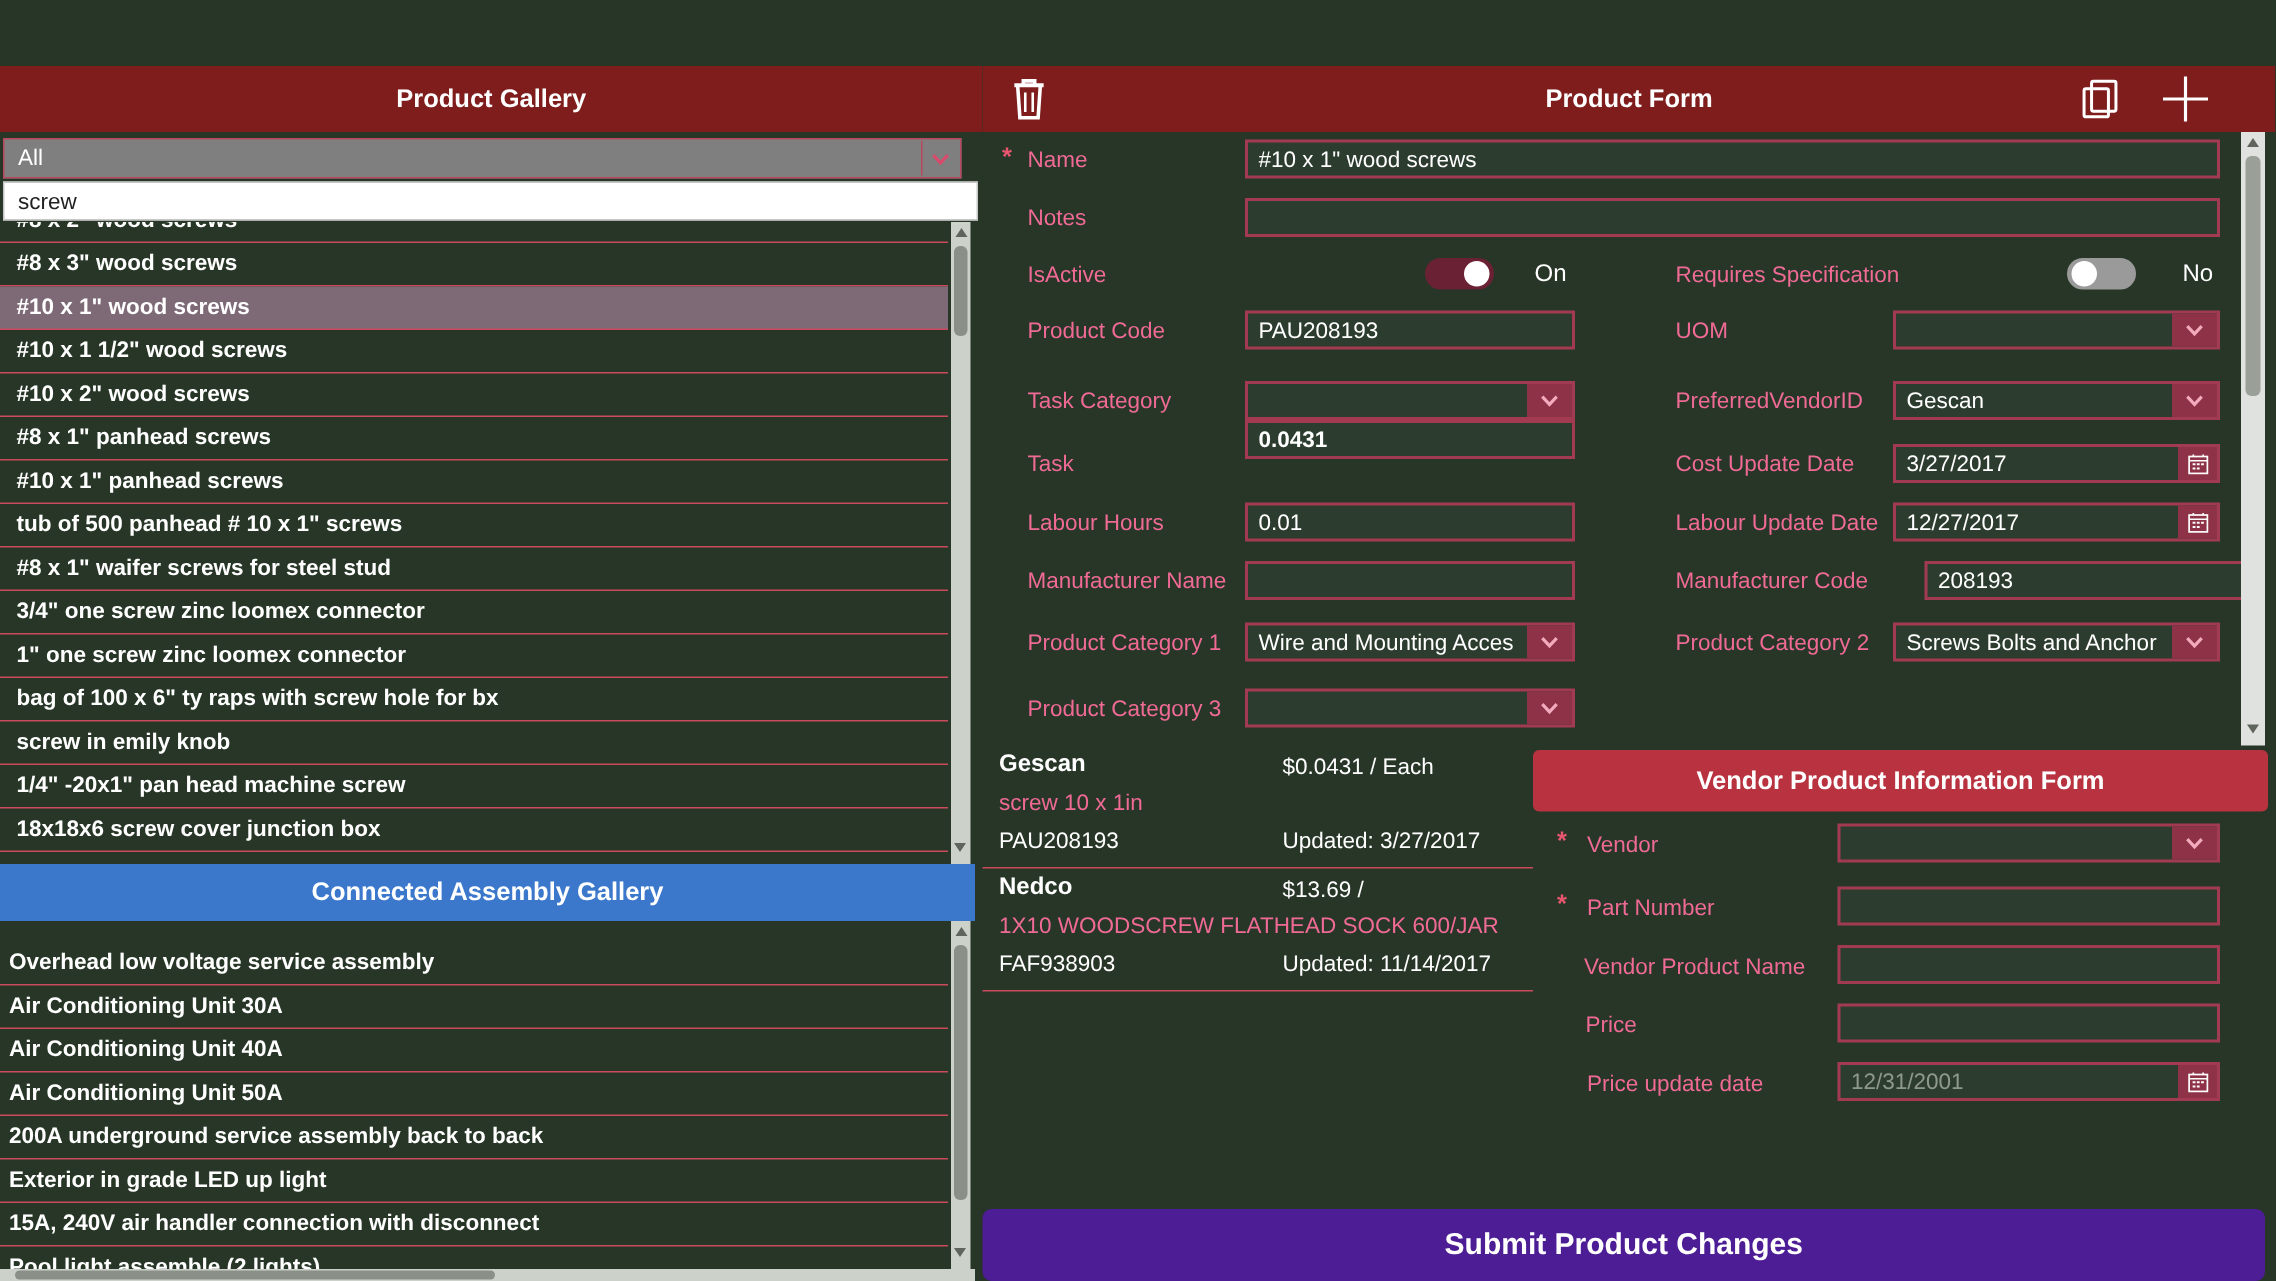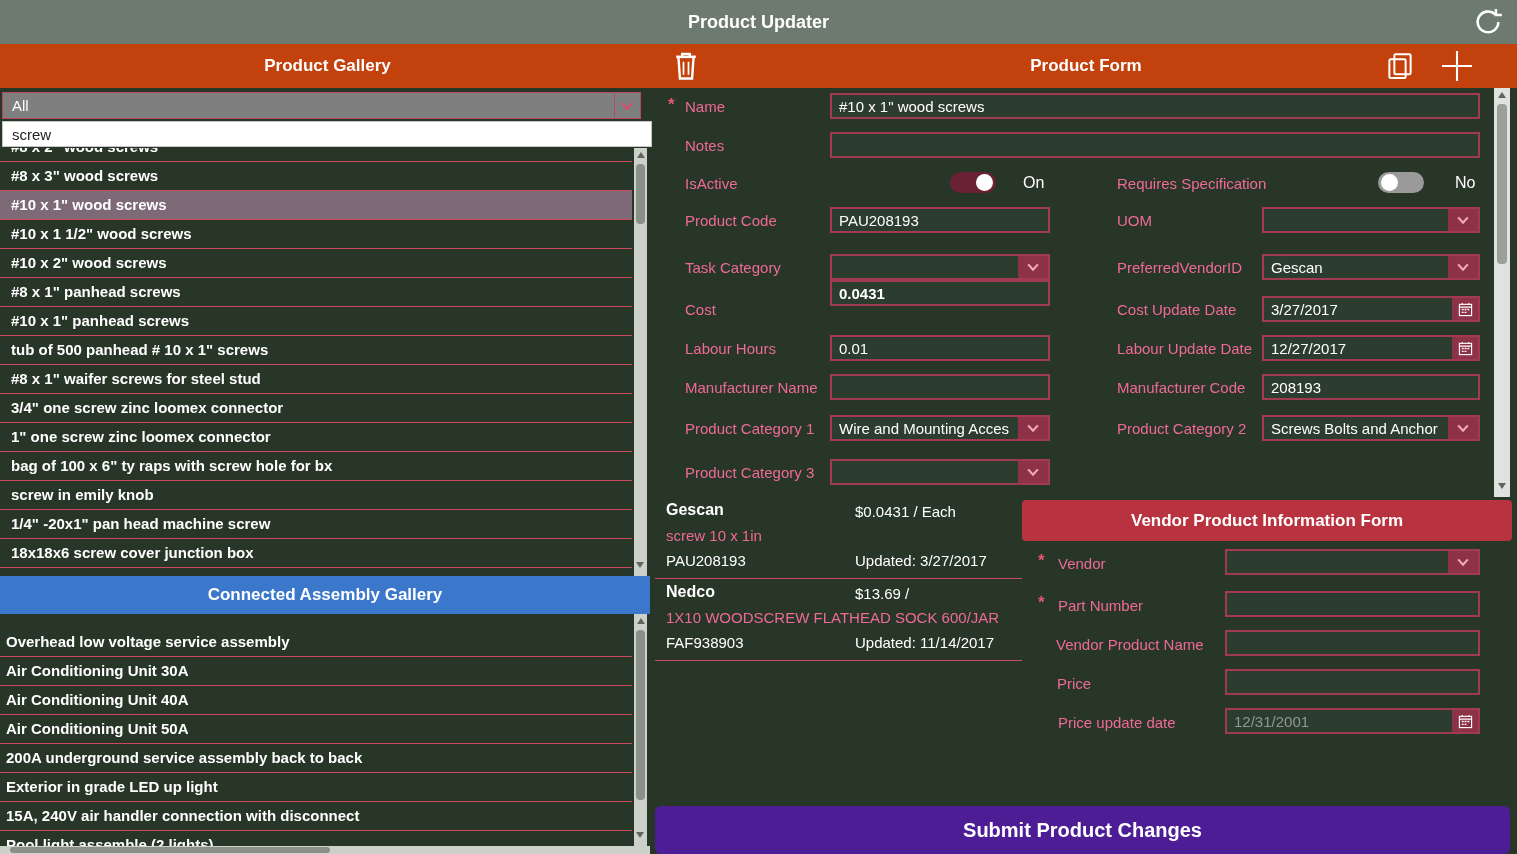--- a/index.html
+++ b/index.html
@@ -6,21 +6,21 @@
   .app{position:relative;width:1517px;height:854px;overflow:hidden;
        font-family:"Liberation Sans",sans-serif;background:#273627;}
 
   
   .topbar{position:absolute;left:0;top:0;width:1517px;height:44px;background:#6d7a6f;}
   .topbar-title{position:absolute;left:0;right:0;top:0;height:44px;line-height:44px;
        text-align:center;color:#fff;font-weight:bold;font-size:18px;}
   .refresh-btn{position:absolute;right:12px;top:5px;width:34px;height:34px;cursor:pointer;}
 
   
-  .orange-h{background:#c2410c;color:#fff;font-weight:bold;font-size:17px;
+  .orange-h{background:#7f1d1d;color:#fff;font-weight:bold;font-size:17px;
        text-align:center;line-height:44px;height:44px;}
 
   
   .left{position:absolute;left:0;top:44px;width:655px;height:810px;background:#273627;}
   .gal-header{position:absolute;left:0;top:0;width:655px;}
   .filter-dd{position:absolute;left:2px;top:48px;width:639px;height:27px;background:#7f7f7f;
        border:1px solid #b8485f;box-sizing:border-box;color:#fff;font-size:15px;
        display:flex;align-items:center;padding-left:9px;cursor:pointer;}
   .filter-chev{position:absolute;right:1px;top:1px;width:24px;height:23px;display:flex;
        align-items:center;justify-content:center;color:#d94b6c;border-left:1px solid #b8485f;}
@@ -97,31 +97,20 @@
 
   .submit{position:absolute;left:0;top:762px;width:855px;height:48px;background:#4c1d95;
        border:none;border-radius:6px;color:#fff;font-weight:bold;font-size:20px;
        font-family:inherit;cursor:pointer;}
 </style>
 </head>
 <body>
 
 <div class="app">
 
-  <header class="topbar">
-    <div class="topbar-title">Product Updater</div>
-    <div class="refresh-btn">
-      <span>
-        <svg width="34" height="34" viewBox="0 0 24 24" fill="none" stroke="#fff" stroke-width="1.8">
-          <path d="M19.3 12a7.3 7.3 0 1 1-2.1-5.2"></path>
-          <path d="M17.6 2.8v4.2h4.2"></path>
-        </svg>
-      </span>
-    </div>
-  </header>
 
   <section class="left">
     <div class="orange-h gal-header">
       <span>Product Gallery</span>
     </div>
 
     <div class="filter-dd">
       <span>All</span>
       <span class="filter-chev">
         <svg viewBox="0 0 16 16" width="16" height="14">
@@ -258,21 +247,21 @@
       <span class="lbl" style="left:462px;top:171px;text-align:right;">PreferredVendorID</span>
       <div class="dd" style="left:607px;top:166px;width:218px;">
         <span class="val">Gescan</span>
         <span class="ddbtn">
             <svg viewBox="0 0 16 16" width="16" height="14">
               <path d="M2.5 5l5.5 6 5.5-6" fill="none" stroke="currentColor" stroke-width="2.4"></path>
             </svg>
           </span>
       </div>
 
-      <span class="lbl" style="left:30px;top:213px;">Cost</span>
+      <span class="lbl" style="left:30px;top:213px;">Task</span>
       <input class="inp" style="left: 175px; top: 192px; width: 220px; font-weight: bold;" value="0.0431">
       <span class="lbl" style="left:462px;top:213px;">Cost Update Date</span>
       <div class="datef" style="left:607px;top:208px;width:218px;">
         <span class="val">3/27/2017</span>
         <span class="calbtn">
             <svg viewBox="0 0 16 16" width="15" height="15" fill="none" stroke="#fff" stroke-width="1.2">
               <rect x="1.5" y="2.5" width="13" height="12"></rect>
               <path d="M1.5 5.5h13M4.5 2.5V1M11.5 2.5V1"></path>
               <path d="M4 8h2M7 8h2M10 8h2M4 11h2M7 11h2" stroke-width="1.4"></path>
             </svg>
@@ -289,21 +278,21 @@
               <rect x="1.5" y="2.5" width="13" height="12"></rect>
               <path d="M1.5 5.5h13M4.5 2.5V1M11.5 2.5V1"></path>
               <path d="M4 8h2M7 8h2M10 8h2M4 11h2M7 11h2" stroke-width="1.4"></path>
             </svg>
           </span>
       </div>
 
       <span class="lbl" style="left:30px;top:291px;">Manufacturer Name</span>
       <input class="inp" style="left: 175px; top: 286px; width: 220px;" value="">
       <span class="lbl" style="left:462px;top:291px;">Manufacturer Code</span>
-      <input class="inp" style="left: 607px; top: 286px; width: 218px;" value="208193">
+      <input class="inp" style="left: 628px; top: 286px; width: 218px;" value="208193">
 
       <span class="lbl" style="left:30px;top:332px;">Product Category 1</span>
       <div class="dd" style="left:175px;top:327px;width:220px;">
         <span class="val">Wire and Mounting Acces</span>
         <span class="ddbtn">
             <svg viewBox="0 0 16 16" width="16" height="14">
               <path d="M2.5 5l5.5 6 5.5-6" fill="none" stroke="currentColor" stroke-width="2.4"></path>
             </svg>
           </span>
       </div>

